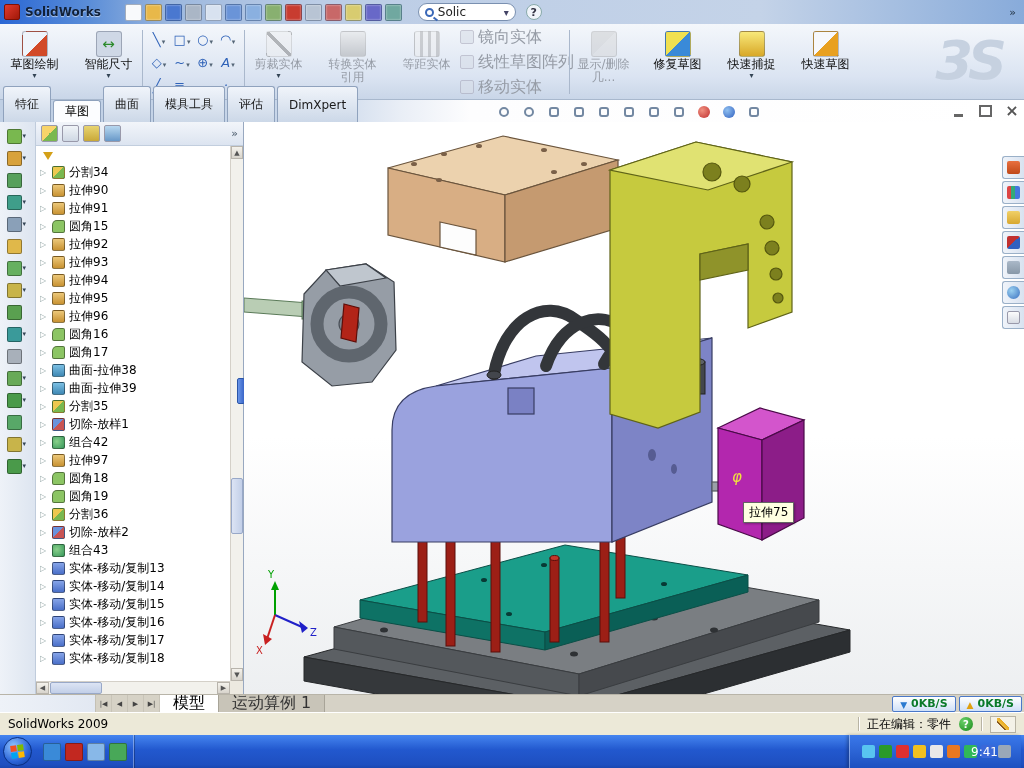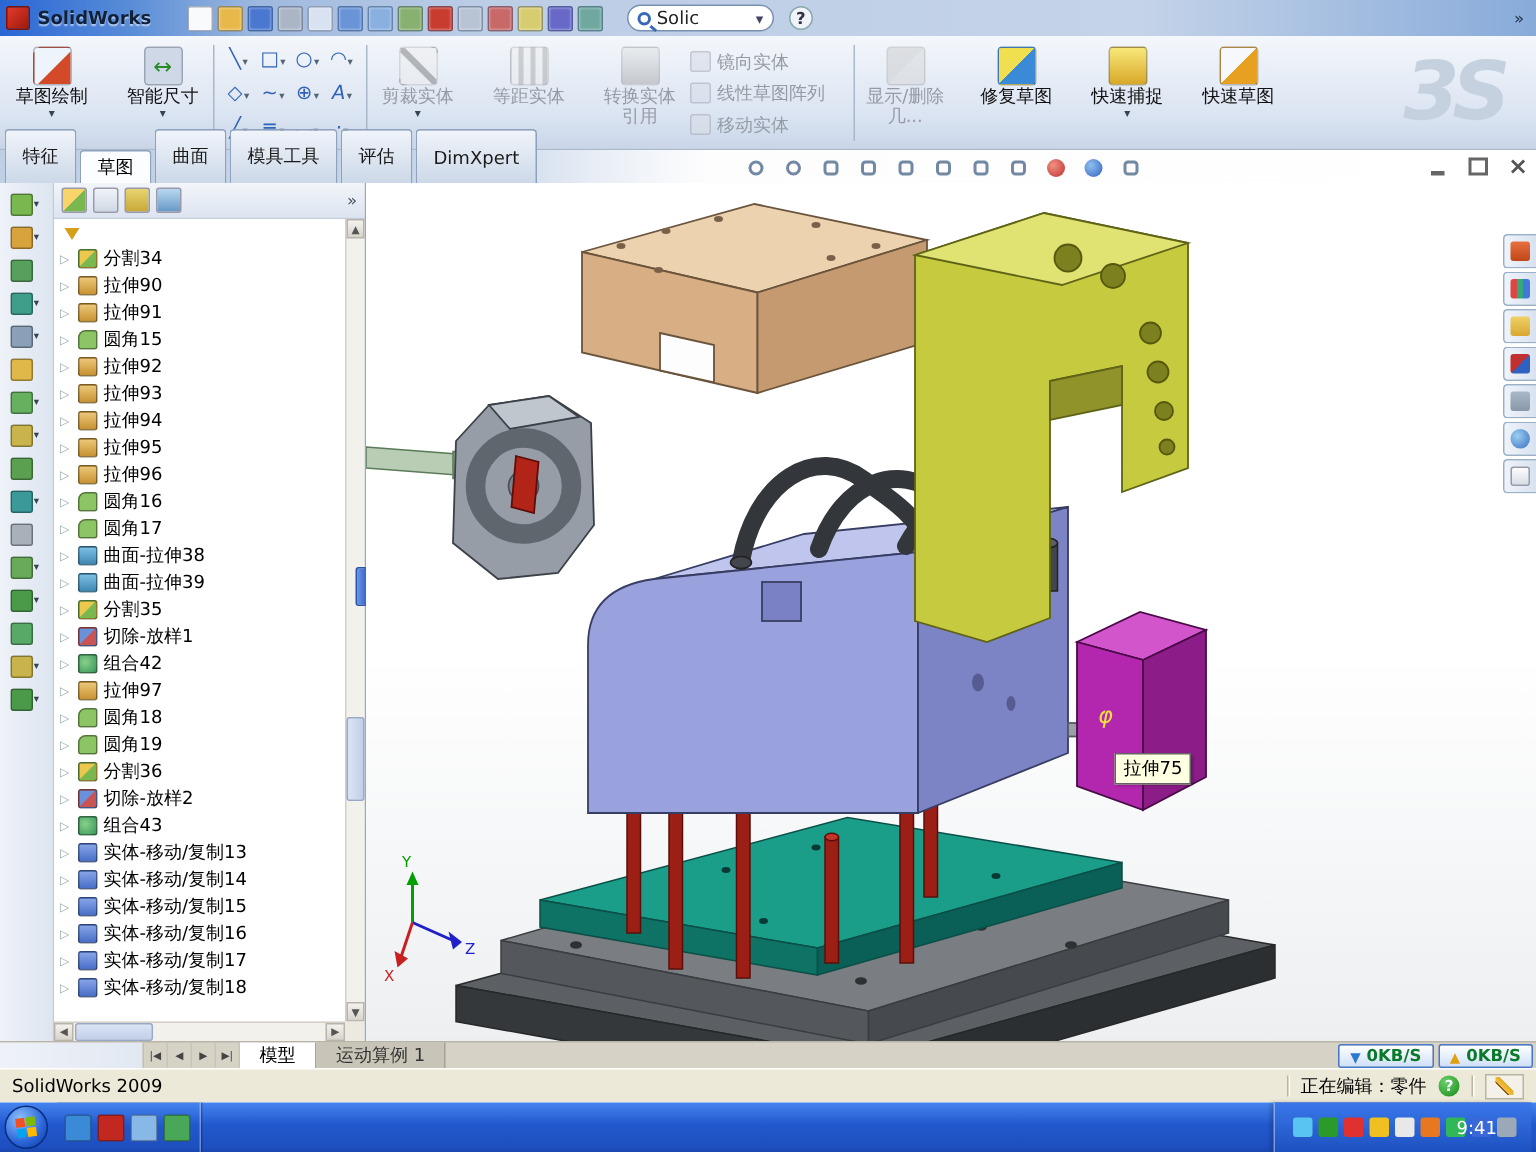--- a/index.html
+++ b/index.html
@@ -31,21 +31,21 @@
 .rib-icon{width:26px;height:26px;border-radius:3px;margin-bottom:1px;border:1px solid rgba(80,90,110,.4);background:#cfd8e6;flex:0 0 auto;position:relative}
 .rib-label{font-size:12px;line-height:13px;color:#111}
 .rib-caret{font-size:8px;color:#345;line-height:9px;min-height:9px}
 .big-btn.disabled .rib-label{color:#969ca6}
 .big-btn.disabled .rib-icon{opacity:.4;filter:grayscale(1)}
 .rib-sep{width:1px;background:#aab8cc;margin:3px 2px;flex:0 0 auto}
 .sketch-grid{display:grid;grid-template-columns:repeat(4,22px);grid-auto-rows:22px;gap:1px;align-content:center}
 .sk-tool{display:flex;align-items:center;justify-content:center;border:1px solid transparent;border-radius:2px;color:#2f62b8;font-size:13px}
 .mini-caret::before{content:"▾";font-size:7px;color:#567;margin-left:1px}
 .stack-col{display:flex;flex-direction:column;justify-content:center;gap:4px;width:106px}
-.stack-btn{display:flex;align-items:center;gap:4px;font-size:12px;color:#333;padding:0 2px;white-space:nowrap}
+.stack-btn{display:flex;align-items:center;gap:4px;font-size:16px;color:#333;padding:0 2px;white-space:nowrap}
 .stack-btn.disabled{color:#969ca6}
 .mini-icon{width:14px;height:14px;border:1px solid #aab;background:#d8dee8;border-radius:2px;opacity:.6;flex:0 0 auto}
 .watermark{margin-left:auto;font-size:54px;font-style:italic;font-weight:bold;color:#c6d1e0;line-height:68px;padding-right:16px;letter-spacing:-5px}
 [data-name="sketch-icon"]{background:linear-gradient(135deg,#eef4fb 55%,#d24a28 55%)}
 [data-name="smart-dimension-icon"]::after{content:"↔";color:#2a8a2a;font-size:15px;position:absolute;inset:0;display:flex;align-items:center;justify-content:center}
 [data-name="trim-entities-icon"]{background:linear-gradient(45deg,transparent 44%,#b04444 44%,#b04444 56%,transparent 56%),#e8edf5}
 [data-name="convert-entities-icon"]{background:linear-gradient(#e8e2a8,#7898c8)}
 [data-name="offset-entities-icon"]{background:repeating-linear-gradient(90deg,#e8edf5 0 5px,#8898b8 5px 8px)}
 [data-name="display-relations-icon"]{background:linear-gradient(135deg,#a8d088 50%,#e8d468 50%)}
 [data-name="repair-sketch-icon"]{background:linear-gradient(135deg,#f0e050 50%,#3a8ad8 50%)}
@@ -123,21 +123,21 @@
 [data-name="view-palette-icon"] .tpn-icon{background:linear-gradient(#aab8c8,#8898a8)}
 [data-name="appearances-icon"] .tpn-icon{background:radial-gradient(circle at 35% 35%,#9ad0f0,#3a70c0);border-radius:50%}
 [data-name="custom-properties-icon"] .tpn-icon{background:linear-gradient(#fcfcfc,#d8dce4);border:1px solid #99a}
 
 
 .doctabs{position:absolute;top:694px;left:0;right:0;height:18px;background:#d6d2c6;border-top:1px solid #b8b4a8;display:flex;align-items:stretch}
 .dt-gap{width:96px;background:linear-gradient(90deg,#eef2f8,#e2e8f2);border-right:1px solid #c4c0b4}
 .dt-arrow{width:16px;display:flex;align-items:center;justify-content:center;color:#444;font-size:7px;border-right:1px solid #c8c4b8}
 .dt-a1::before{content:"|◀"}.dt-a2::before{content:"◀"}.dt-a3::before{content:"▶"}.dt-a4::before{content:"▶|"}
 .dt-tabs{display:flex}
-.dtab{padding:0 13px;display:flex;align-items:center;background:#c8c4b8;color:#333;border-right:1px solid #a8a498;font-size:12px;white-space:nowrap}
+.dtab{padding:0 13px;display:flex;align-items:center;background:#c8c4b8;color:#333;border-right:1px solid #a8a498;font-size:16px;white-space:nowrap}
 .dtab.active{background:#fff;color:#000}
 .netmon{margin-left:auto;display:flex;margin-right:2px;align-items:center;gap:3px}
 .nm-box{display:flex;align-items:center;gap:4px;border:1px solid #4a78c8;background:linear-gradient(#ffffff,#cfe0f8);height:16px;padding:0 7px;border-radius:2px}
 .nm-box b{color:#0a7a2a;font-size:11px;font-weight:bold}
 .nm-down::before{content:"▼";color:#2a7ad0;font-size:9px}
 .nm-up::before{content:"▲";color:#e0a010;font-size:9px}
 
 
 .statusbar{position:absolute;top:712px;left:0;right:0;height:23px;background:#ece9d8;border-top:1px solid #fff;display:flex;align-items:center;padding:0 8px;color:#000}
 .sb-left{flex:1}
@@ -280,28 +280,28 @@
     <span class="rib-sep" data-name="ribbon-separator"></span>
     <div class="rib-group">
 
         <div class="big-btn disabled" data-name="ribbon-button">
           <span class="rib-icon" data-name="trim-entities-icon"></span>
           <span class="rib-label">剪裁实体</span>
           <span class="rib-caret">▾</span>
         </div>
 
         <div class="big-btn disabled" data-name="ribbon-button">
+          <span class="rib-icon" data-name="convert-entities-icon"></span>
+          <span class="rib-label">转换实体引用</span>
+          <span class="rib-caret"></span>
+        </div>
+
+        <div class="big-btn disabled" data-name="ribbon-button">
           <span class="rib-icon" data-name="offset-entities-icon"></span>
           <span class="rib-label">等距实体</span>
-          <span class="rib-caret"></span>
-        </div>
-
-        <div class="big-btn disabled" data-name="ribbon-button">
-          <span class="rib-icon" data-name="convert-entities-icon"></span>
-          <span class="rib-label">转换实体引用</span>
           <span class="rib-caret"></span>
         </div>
       </div>
     <div class="stack-col">
 
         <div class="stack-btn disabled" data-name="ribbon-button">
           <span class="mini-icon" data-name="ribbon-small-icon"></span>
           <span>镜向实体</span>
         </div>
 

